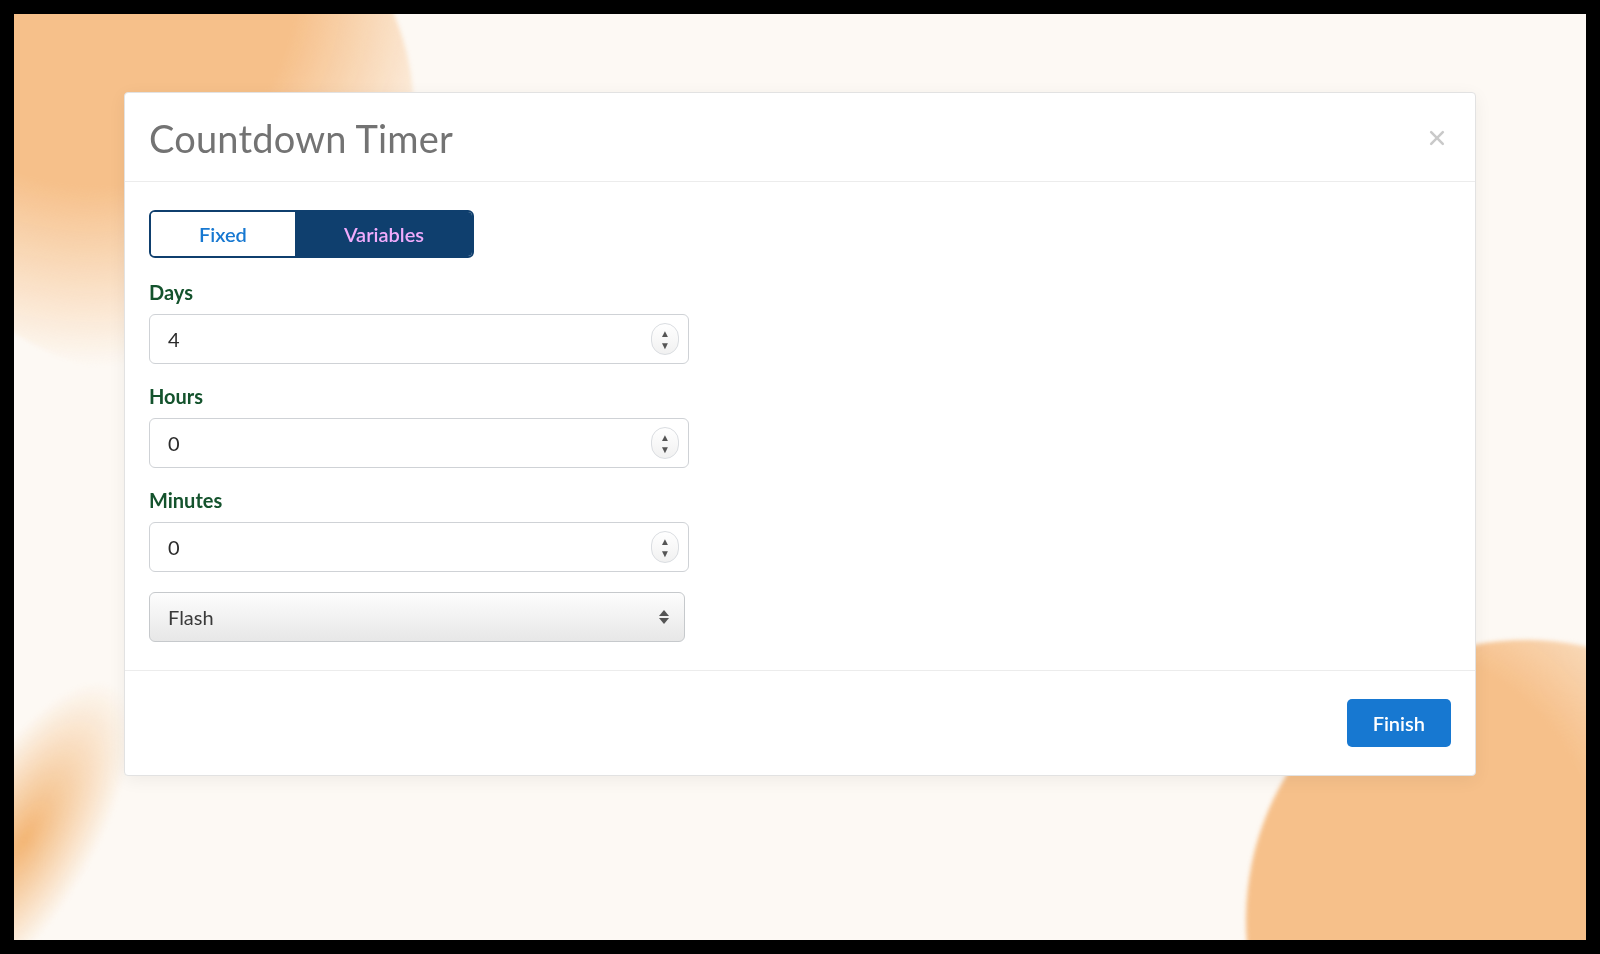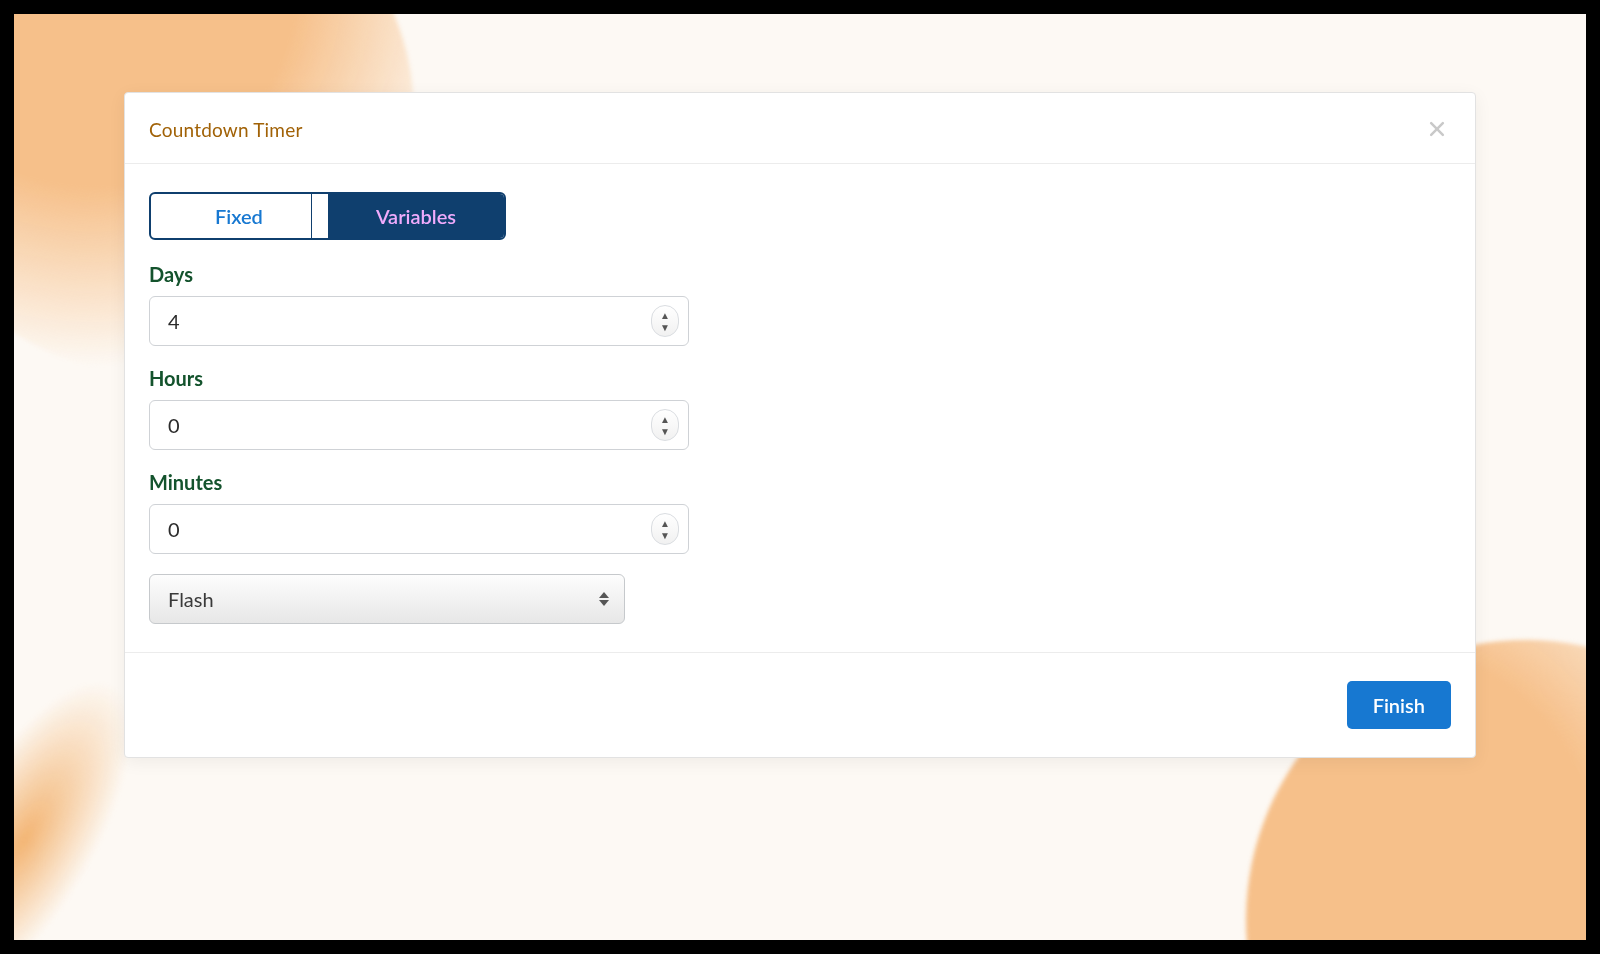--- a/index.html
+++ b/index.html
@@ -39,23 +39,23 @@
     box-shadow: 0 4px 18px rgba(0,0,0,0.06);
   }
   .modal-header {
     display: flex;
     align-items: center;
     justify-content: space-between;
     padding: 22px 24px 20px 24px;
     border-bottom: 1px solid #ececec;
   }
   .modal-title {
-    font-size: 19px;
+    font-size: 38px;
     font-weight: 400;
-    color: #a16207;
+    color: #737373;
     letter-spacing: 0.2px;
   }
   .close-x {
     color: #c9c9c9;
     cursor: pointer;
     padding: 4px;
     line-height: 0;
   }
   .close-x svg { width: 20px; height: 20px; display:block; }
 
@@ -71,21 +71,20 @@
   .seg button {
     appearance: none;
     border: none;
     background: #fff;
     color: #1778d1;
     font-size: 20px;
     font-weight: 600;
     padding: 10px 48px;
     cursor: pointer;
     font-family: inherit;
-    margin-left: 16px;
   }
   .seg button:first-child { border-right: 1px solid #0f3f6e; }
   .seg button.active {
     background: #0f3f6e;
     color: #f0abfc;
   }
 
   .field { margin-bottom: 20px; max-width: 540px; }
   .field-label {
     font-size: 20px;
@@ -120,21 +119,21 @@
     background: linear-gradient(#ffffff,#f1f1f1);
     display: flex; flex-direction: column;
     align-items: center; justify-content: center;
     font-size: 10px; color: #555;
     line-height: 10px;
   }
   .spinner .up, .spinner .down { cursor: pointer; padding: 1px 0; }
 
   .select-wrap {
     position: relative;
-    width: 476px;
+    width: 536px;
     max-width: 100%;
   }
   .select {
     width: 100%;
     height: 50px;
     border: 1px solid #c6c9cc;
     border-radius: 6px;
     padding: 0 50px 0 18px;
     font-size: 20px;
     color: #3a3a3a;

